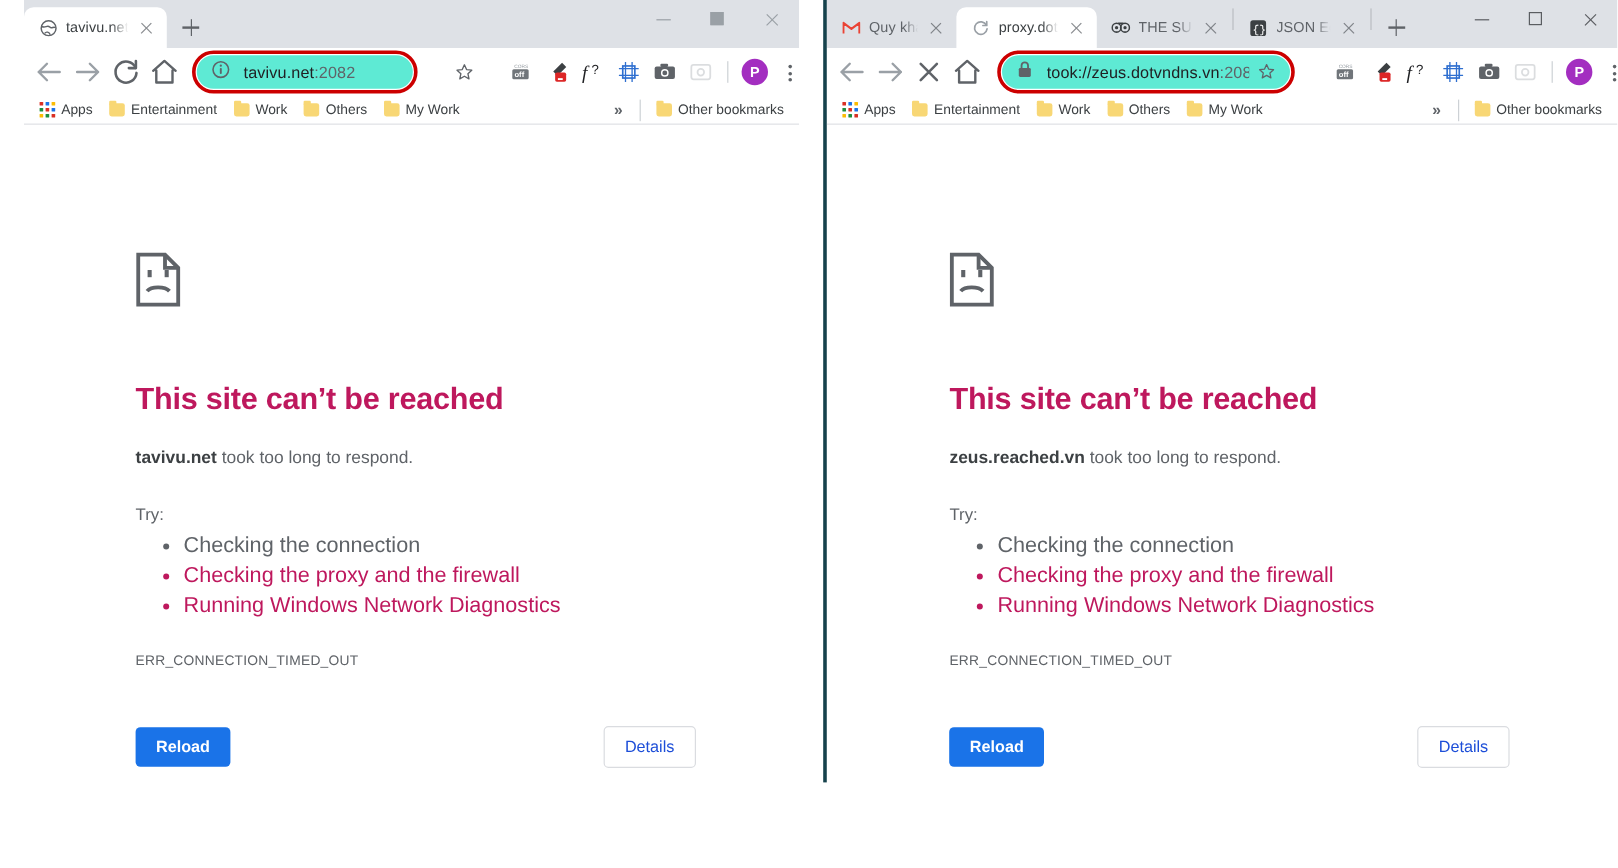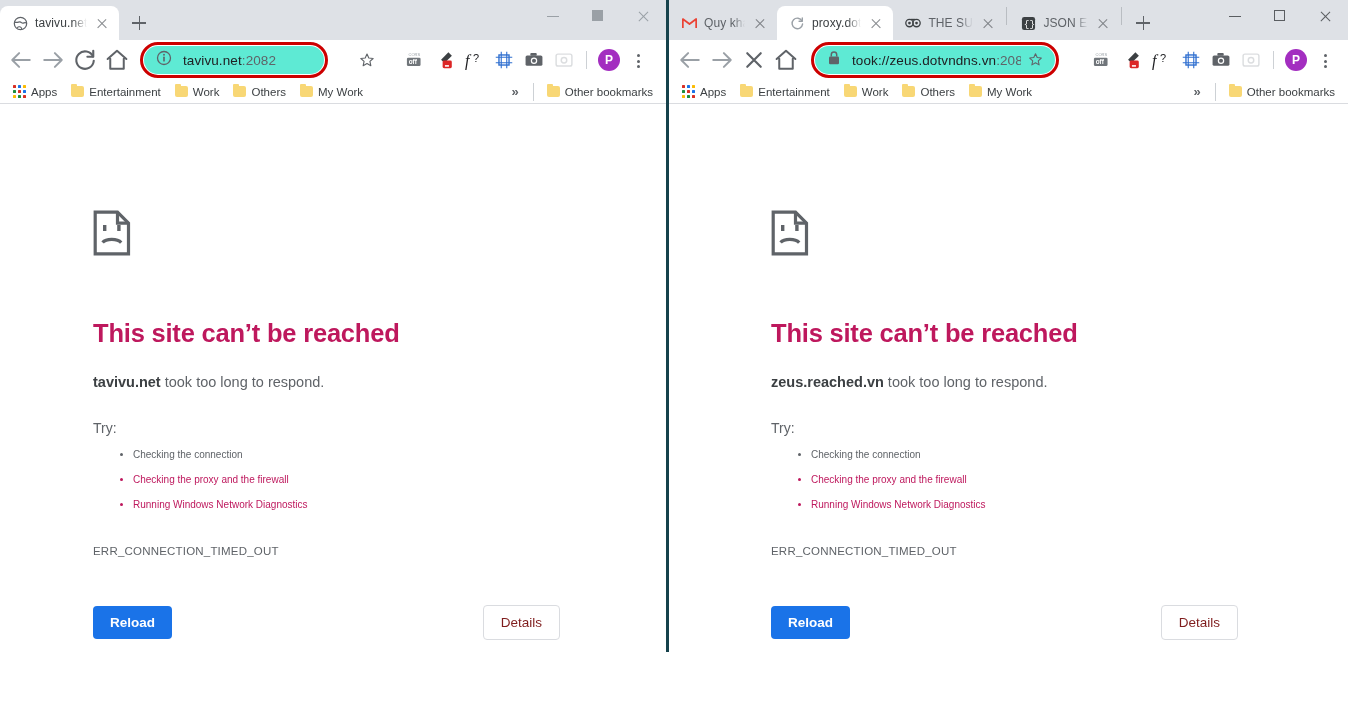--- a/index.html
+++ b/index.html
@@ -11,21 +11,21 @@
     font-family: "Liberation Sans", sans-serif;
   }
   .screen {
     position: relative;
     width: 1348px; height: 723px;
     display: flex;
     background: #ffffff;
   }
 
   
-  .window { position: relative; height: 652px; background: #ffffff; overflow: hidden; }
+  .window { position: relative; height: 652px; background: #ffffff; overflow: hidden; margin-left: 20px; }
   .window.left  { width: 666px; }
   .window.right { width: 682px; border-left: 3px solid #16424c; }
 
   
   .tabstrip {
     position: relative;
     height: 40px;
     background: #dee1e6;
     display: flex;
     align-items: flex-end;
@@ -204,38 +204,38 @@
     margin: 0 0 26px 0;
     font-size: 25.5px; font-weight: bold; color: #be185d;
     letter-spacing: -.2px;
   }
   .err .lead {
     margin: 0 0 30px 0; font-size: 14.5px; color: #5f6368;
   }
   .err .lead b { color: #3c4043; font-weight: bold; }
   .err .try { margin: 0 0 6px 0; font-size: 14px; color: #5f6368; }
   .err ul { margin: 0 0 28px 0; padding-left: 40px; }
-  .err li { font-size: 10px; color: #5f6368; line-height: 25px; }
+  .err li { font-size: 18px; color: #5f6368; line-height: 25px; }
   .err li.link { color: #be185d; }
   .errcode {
     font-size: 11.5px; color: #5f6368; letter-spacing: .2px;
     margin: 0 0 48px 0;
   }
   .btnrow { display: flex; align-items: center; width: 467px; }
   .btn-reload {
     background: #1a73e8; color: #ffffff;
     border: none; border-radius: 4px;
     font-size: 13.5px; font-weight: bold;
     padding: 9px 17px;
     font-family: "Liberation Sans", sans-serif;
     cursor: pointer;
   }
   .btn-details {
     margin-left: auto;
-    background: #ffffff; color: #7f1d1d;
+    background: #ffffff; color: #1d4ed8;
     border: 1px solid #dadce0; border-radius: 4px;
     font-size: 13.5px;
     padding: 9px 17px;
     font-family: "Liberation Sans", sans-serif;
     cursor: pointer;
   }
 
   
   .statusbar {
     position: absolute; left: 0; bottom: 0;

